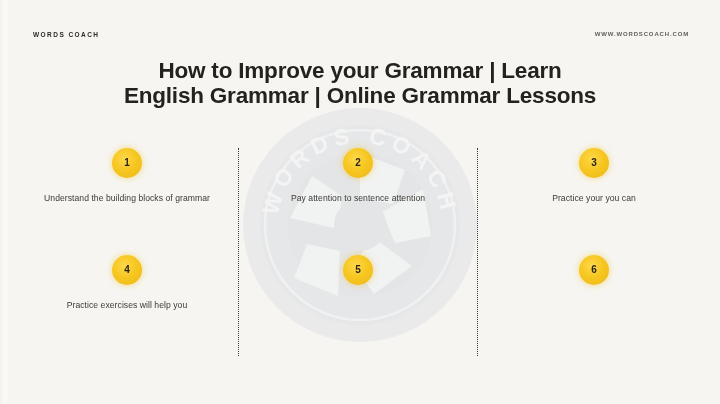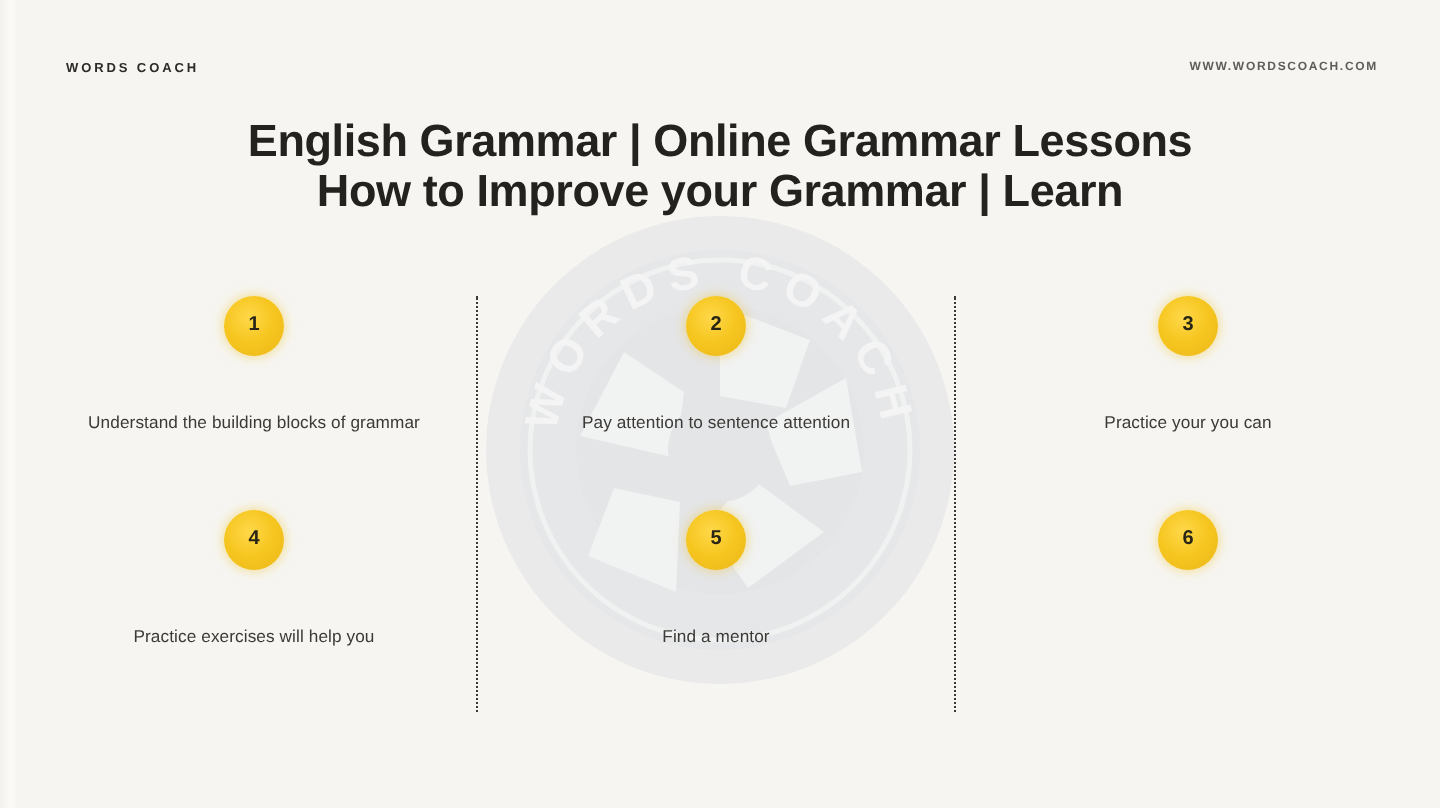--- a/index.html
+++ b/index.html
@@ -113,21 +113,21 @@
     border-radius: 50%;
     background: radial-gradient(circle at 42% 36%, #ffd84a 0%, #f6c61f 48%, #ecb71a 100%);
     color: #2a2616;
     font-size: 10px;
     font-weight: bold;
     line-height: 30px;
     text-align: center;
     box-shadow: 0 0 6px rgba(240,195,30,0.55);
   }
   .caption {
-    margin-top: 26px;
+    margin-top: 13px;
     font-size: 8.6px;
     line-height: 14px;
     color: #3b3a36;
     letter-spacing: 0.05px;
   }
 
   
   .col1 { left: 37px; }
   .col2 { left: 268px; }
   .col3 { left: 504px; }
@@ -161,22 +161,22 @@
       <text font-family="'Liberation Sans', sans-serif" font-size="23" font-weight="bold" letter-spacing="5.5" fill="#f3f4f7">
         <textPath href="#arcpath" startOffset="50%" text-anchor="middle">WORDS COACH</textPath>
       </text>
     </svg>
   </div>
 
   <div class="brand">WORDS COACH</div>
   <div class="site">WWW.WORDSCOACH.COM</div>
 
   <div class="title">
+    <span class="line">How to Improve your Grammar | Learn</span>
     <span class="line">English Grammar | Online Grammar Lessons</span>
-    <span class="line">How to Improve your Grammar | Learn</span>
   </div>
 
   <div class="divider left"></div>
   <div class="divider right"></div>
 
   <div class="grid">
 
     <div class="step col1 row1">
       <div class="bubble">1</div>
       <div class="caption">Understand the building blocks of grammar</div>
@@ -192,21 +192,20 @@
       <div class="caption">Practice your you can</div>
     </div>
 
     <div class="step col1 row2">
       <div class="bubble">4</div>
       <div class="caption">Practice exercises will help you</div>
     </div>
 
     <div class="step col2 row2">
       <div class="bubble">5</div>
-      <div class="caption">Find a mentor</div>
     </div>
 
     <div class="step col3 row2">
       <div class="bubble">6</div>
     </div>
 
   </div>
 
 </div>
 

